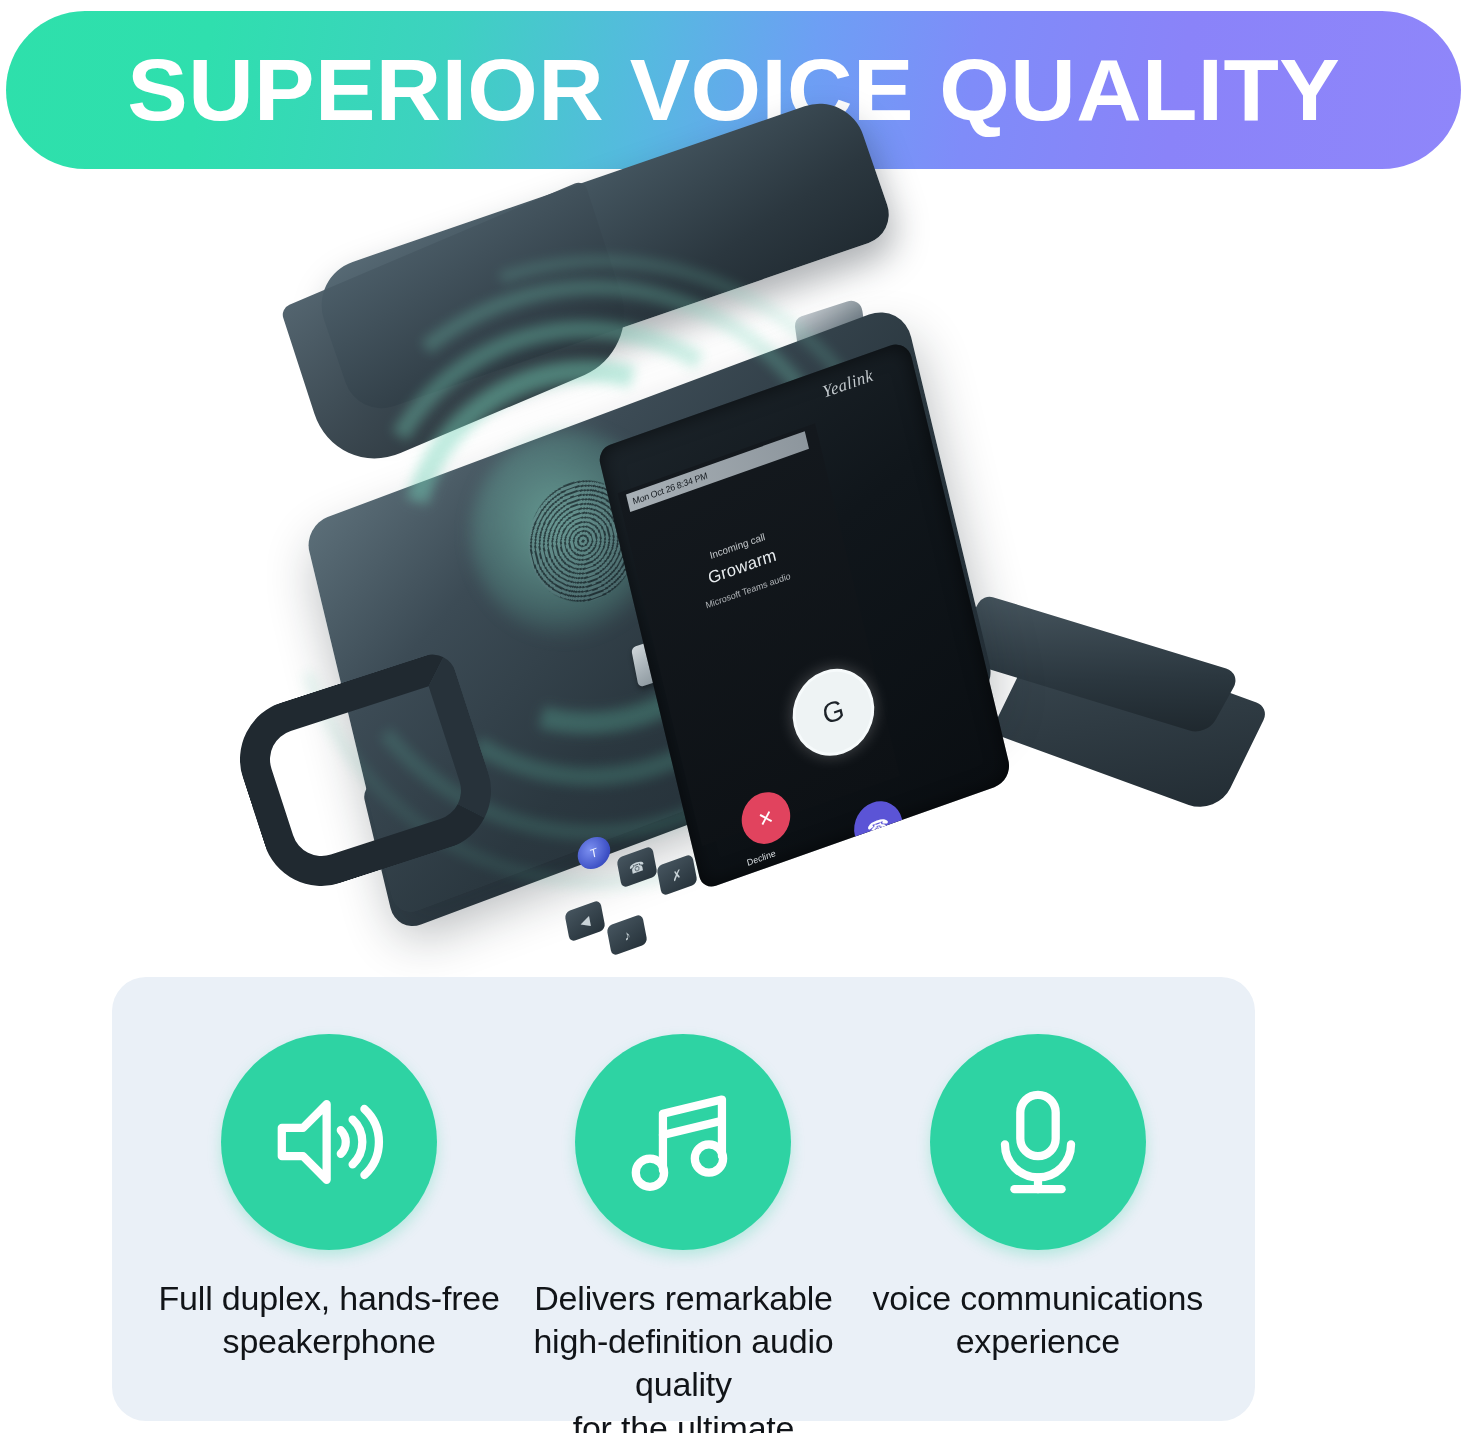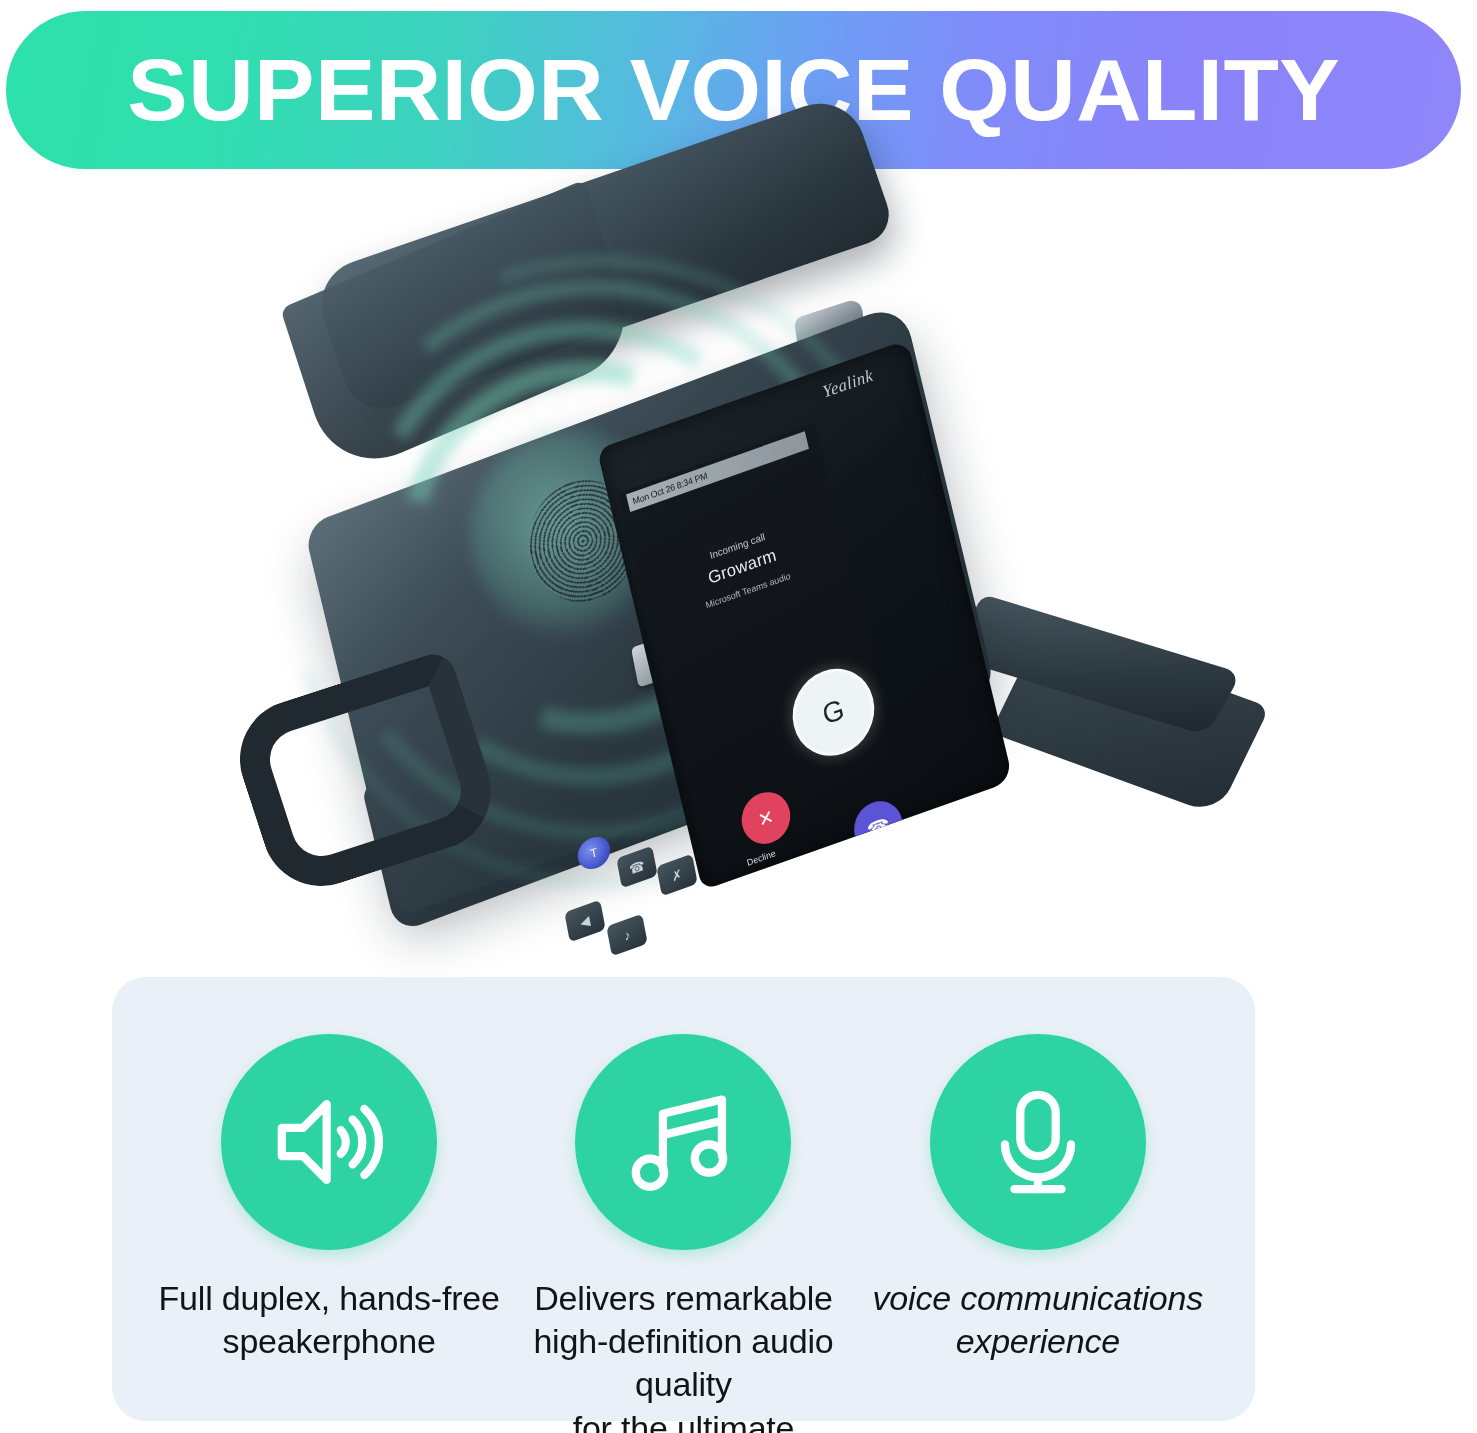--- a/index.html
+++ b/index.html
@@ -362,21 +362,21 @@
     font-size: 34px;
     line-height: 1.27;
     color: #111418;
     text-align: center;
     letter-spacing: -0.2px;
     white-space: pre-line;
     font-family: "Liberation Sans", sans-serif;
   }
   .feature:nth-child(2) .feature-caption { max-width: 460px; }
   .feature:nth-child(1) .feature-caption { max-width: 400px; }
-  .feature:nth-child(3) .feature-caption { max-width: 390px; font-style: italic; }
+  .feature:nth-child(3) .feature-caption { max-width: 390px; }
 </style>
 </head>
 <body>
 
 <div id="hero-banner">
   <div id="hero-title">SUPERIOR VOICE QUALITY</div>
 </div>
 
 <div id="phone-scene">
 

